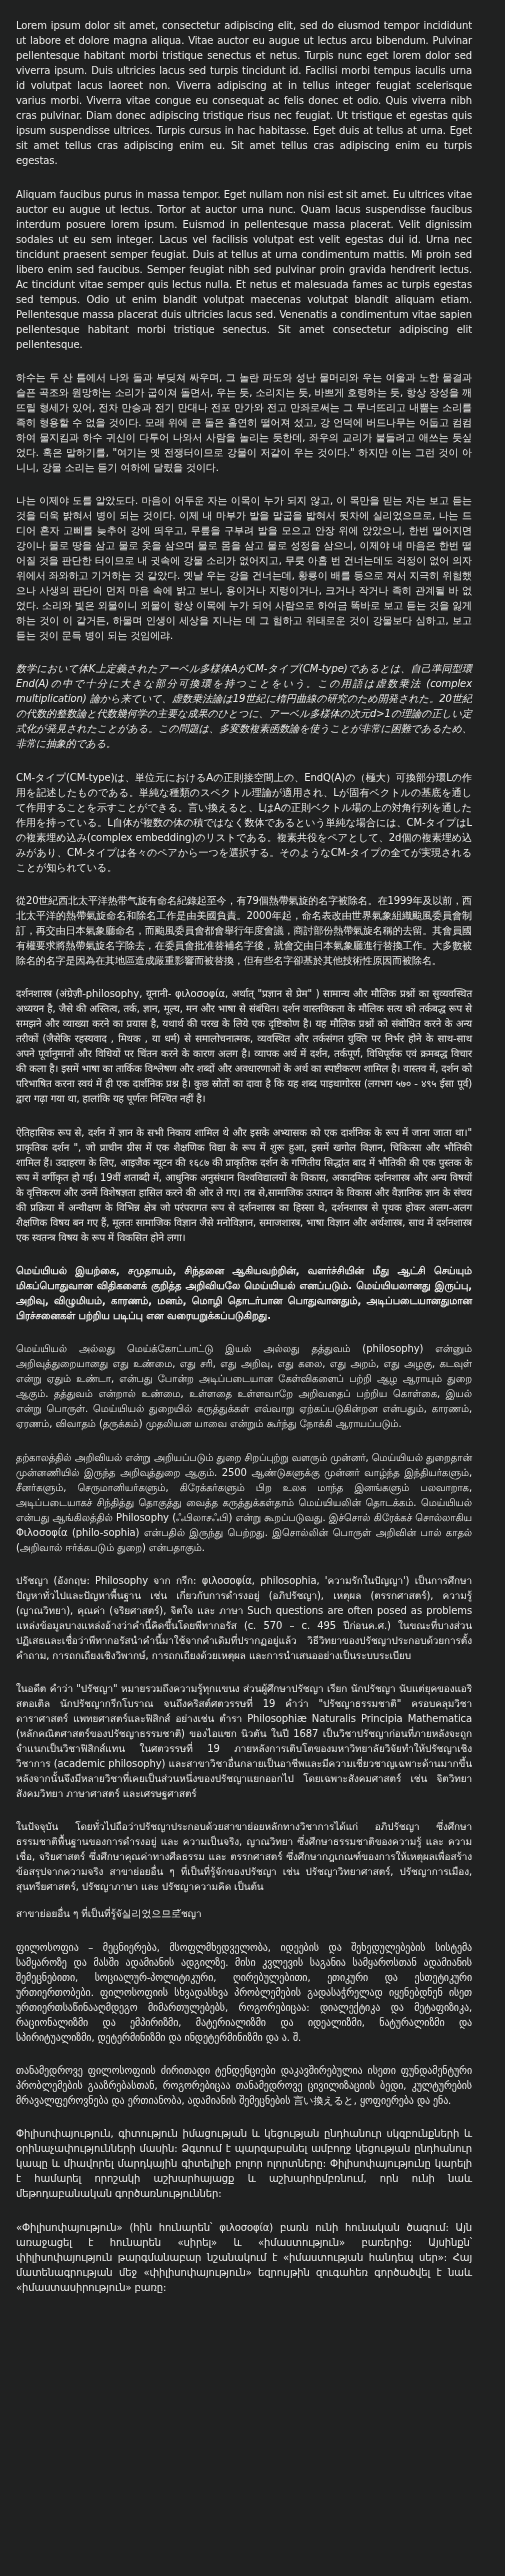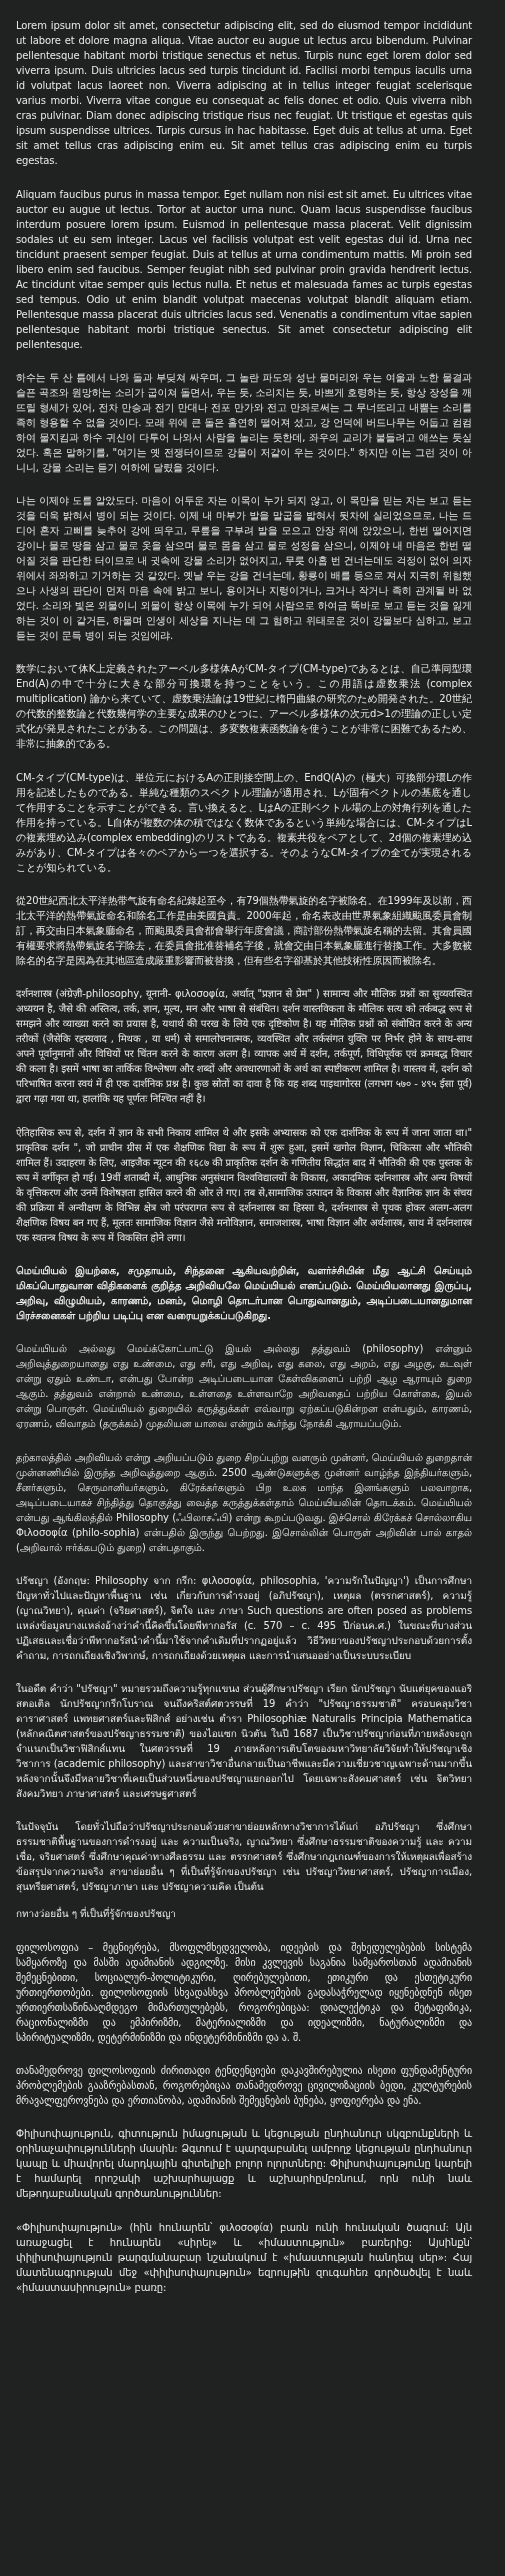--- a/index.html
+++ b/index.html
@@ -32,30 +32,30 @@
   }
 </style>
 </head>
 <body style="background: rgb(32, 33, 33);">
 
 <main class="page">
   <p class="para" lang="la" style="color: rgb(233, 233, 231);">Lorem ipsum dolor sit amet, consectetur adipiscing elit, sed do eiusmod tempor incididunt ut labore et dolore magna aliqua. Vitae auctor eu augue ut lectus arcu bibendum. Pulvinar pellentesque habitant morbi tristique senectus et netus. Turpis nunc eget lorem dolor sed viverra ipsum. Duis ultricies lacus sed turpis tincidunt id. Facilisi morbi tempus iaculis urna id volutpat lacus laoreet non. Viverra adipiscing at in tellus integer feugiat scelerisque varius morbi. Viverra vitae congue eu consequat ac felis donec et odio. Quis viverra nibh cras pulvinar. Diam donec adipiscing tristique risus nec feugiat. Ut tristique et egestas quis ipsum suspendisse ultrices. Turpis cursus in hac habitasse. Eget duis at tellus at urna. Eget sit amet tellus cras adipiscing enim eu. Sit amet tellus cras adipiscing enim eu turpis egestas.</p>
   <p class="para" lang="la" style="color: rgb(233, 233, 231);">Aliquam faucibus purus in massa tempor. Eget nullam non nisi est sit amet. Eu ultrices vitae auctor eu augue ut lectus. Tortor at auctor urna nunc. Quam lacus suspendisse faucibus interdum posuere lorem ipsum. Euismod in pellentesque massa placerat. Velit dignissim sodales ut eu sem integer. Lacus vel facilisis volutpat est velit egestas dui id. Urna nec tincidunt praesent semper feugiat. Duis at tellus at urna condimentum mattis. Mi proin sed libero enim sed faucibus. Semper feugiat nibh sed pulvinar proin gravida hendrerit lectus. Ac tincidunt vitae semper quis lectus nulla. Et netus et malesuada fames ac turpis egestas sed tempus. Odio ut enim blandit volutpat maecenas volutpat blandit aliquam etiam. Pellentesque massa placerat duis ultricies lacus sed. Venenatis a condimentum vitae sapien pellentesque habitant morbi tristique senectus. Sit amet consectetur adipiscing elit pellentesque.</p>
   <p class="para" lang="ko" style="color: rgb(233, 233, 231);">하수는 두 산 틈에서 나와 돌과 부딪쳐 싸우며, 그 놀란 파도와 성난 물머리와 우는 여울과 노한 물결과 슬픈 곡조와 원망하는 소리가 굽이쳐 돌면서, 우는 듯, 소리치는 듯, 바쁘게 호령하는 듯, 항상 장성을 깨뜨릴 형세가 있어, 전차 만승과 전기 만대나 전포 만가와 전고 만좌로써는 그 무너뜨리고 내뿜는 소리를 족히 형용할 수 없을 것이다. 모래 위에 큰 돌은 홀연히 떨어져 섰고, 강 언덕에 버드나무는 어둡고 컴컴하여 물지킴과 하수 귀신이 다투어 나와서 사람을 놀리는 듯한데, 좌우의 교리가 붙들려고 애쓰는 듯싶었다. 혹은 말하기를, "여기는 옛 전쟁터이므로 강물이 저같이 우는 것이다." 하지만 이는 그런 것이 아니니, 강물 소리는 듣기 여하에 달렸을 것이다.</p>
   <p class="para" lang="ko" style="color: rgb(233, 233, 231);">나는 이제야 도를 알았도다. 마음이 어두운 자는 이목이 누가 되지 않고, 이 목만을 믿는 자는 보고 듣는 것을 더욱 밝혀서 병이 되는 것이다. 이제 내 마부가 발을 말굽을 밟혀서 뒷차에 실리었으므로, 나는 드디어 혼자 고삐를 늦추어 강에 띄우고, 무릎을 구부려 발을 모으고 안장 위에 앉았으니, 한번 떨어지면 강이나 물로 땅을 삼고 물로 옷을 삼으며 물로 몸을 삼고 물로 성정을 삼으니, 이제야 내 마음은 한번 떨어질 것을 판단한 터이므로 내 귓속에 강물 소리가 없어지고, 무릇 아홉 번 건너는데도 걱정이 없어 의자 위에서 좌와하고 기거하는 것 같았다. 옛날 우는 강을 건너는데, 황룡이 배를 등으로 져서 지극히 위험했으나 사생의 판단이 먼저 마음 속에 밝고 보니, 용이거나 지렁이거나, 크거나 작거나 족히 관계될 바 없었다. 소리와 빛은 외물이니 외물이 항상 이목에 누가 되어 사람으로 하여금 똑바로 보고 듣는 것을 잃게 하는 것이 이 같거든, 하물며 인생이 세상을 지나는 데 그 험하고 위태로운 것이 강물보다 심하고, 보고 듣는 것이 문득 병이 되는 것임에랴.</p>
-  <p class="para" lang="ja" style="color: rgb(233, 233, 231);">数学において体K上定義されたアーベル多様体AがCM-タイプ(CM-type)であるとは、自己準同型環 End(A)の中で十分に大きな部分可換環を持つことをいう。この用語は虚数乗法 (complex multiplication) 論から来ていて、虚数乗法論は19世紀に楕円曲線の研究のため開発された。20世紀の代数的整数論と代数幾何学の主要な成果のひとつに、アーベル多様体の次元d&gt;1の理論の正しい定式化が発見されたことがある。この問題は、多変数複素函数論を使うことが非常に困難であるため、非常に抽象的である。</p>
+  <p class="para" lang="ja" style="color: rgb(233, 233, 231); font-style: italic;">数学において体K上定義されたアーベル多様体AがCM-タイプ(CM-type)であるとは、自己準同型環 End(A)の中で十分に大きな部分可換環を持つことをいう。この用語は虚数乗法 (complex multiplication) 論から来ていて、虚数乗法論は19世紀に楕円曲線の研究のため開発された。20世紀の代数的整数論と代数幾何学の主要な成果のひとつに、アーベル多様体の次元d&gt;1の理論の正しい定式化が発見されたことがある。この問題は、多変数複素函数論を使うことが非常に困難であるため、非常に抽象的である。</p>
   <p class="para" lang="ja" style="color: rgb(233, 233, 231);">CM-タイプ(CM-type)は、単位元におけるAの正則接空間上の、EndQ(A)の（極大）可換部分環Lの作用を記述したものである。単純な種類のスペクトル理論が適用され、Lが固有ベクトルの基底を通して作用することを示すことができる。言い換えると、LはAの正則ベクトル場の上の対角行列を通した作用を持っている。L自体が複数の体の積ではなく数体であるという単純な場合には、CM-タイプはLの複素埋め込み(complex embedding)のリストである。複素共役をペアとして、2d個の複素埋め込みがあり、CM-タイプは各々のペアから一つを選択する。そのようなCM-タイプの全てが実現されることが知られている。</p>
   <p class="para" lang="zh" style="color: rgb(233, 233, 231); margin-top: 16px;">從20世紀西北太平洋热带气旋有命名紀錄起至今，有79個熱帶氣旋的名字被除名。在1999年及以前，西北太平洋的熱帶氣旋命名和除名工作是由美國負責。2000年起，命名表改由世界氣象組織颱風委員會制訂，再交由日本氣象廳命名，而颱風委員會都會舉行年度會議，商討部份熱帶氣旋名稱的去留。其會員國有權要求將熱帶氣旋名字除去，在委員會批准替補名字後，就會交由日本氣象廳進行替換工作。大多數被除名的名字是因為在其地區造成嚴重影響而被替換，但有些名字卻基於其他技術性原因而被除名。</p>
   <p class="para" lang="hi" style="color: rgb(233, 233, 231);">दर्शनशास्त्र (अंग्रेज़ी-philosophy, यूनानी- φιλοσοφία, अर्थात् "प्रज्ञान से प्रेम" ) सामान्य और मौलिक प्रश्नों का सुव्यवस्थित अध्ययन है, जैसे की अस्तित्व, तर्क, ज्ञान, मूल्य, मन और भाषा से संबंधित। दर्शन वास्तविकता के मौलिक सत्य को तर्कबद्ध रूप से समझने और व्याख्या करने का प्रयास है, यथार्थ की परख के लिये एक दृष्टिकोण है। यह मौलिक प्रश्नों को संबोधित करने के अन्य तरीकों (जैसेकि रहस्यवाद , मिथक , या धर्म) से समालोचनात्मक, व्यवस्थित और तर्कसंगत युक्ति पर निर्भर होने के साथ-साथ अपने पूर्वानुमानों और विधियों पर चिंतन करने के कारण अलग है। व्यापक अर्थ में दर्शन, तर्कपूर्ण, विधिपूर्वक एवं क्रमबद्ध विचार की कला है। इसमें भाषा का तार्किक विश्लेषण और शब्दों और अवधारणाओं के अर्थ का स्पष्टीकरण शामिल है। वास्तव में, दर्शन को परिभाषित करना स्वयं में ही एक दार्शनिक प्रश्न है। कुछ स्रोतों का दावा है कि यह शब्द पाइथागोरस (लगभग ५७० - ४९५ ईसा पूर्व) द्वारा गढ़ा गया था, हालांकि यह पूर्णतः निश्चित नहीं है।</p>
   <p class="para" lang="hi" style="color: rgb(233, 233, 231);">ऐतिहासिक रूप से, दर्शन में ज्ञान के सभी निकाय शामिल थे और इसके अभ्यासक को एक दार्शनिक के रूप में जाना जाता था।" प्राकृतिक दर्शन ", जो प्राचीन ग्रीस में एक शैक्षणिक विद्या के रूप में शुरू हुआ, इसमें खगोल विज्ञान, चिकित्सा और भौतिकी शामिल हैं। उदाहरण के लिए, आइजैक न्यूटन की १६८७ की प्राकृतिक दर्शन के गणितीय सिद्धांत बाद में भौतिकी की एक पुस्तक के रूप में वर्गीकृत हो गई। 19वीं शताब्दी में, आधुनिक अनुसंधान विश्वविद्यालयों के विकास, अकादमिक दर्शनशास्त्र और अन्य विषयों के वृत्तिकरण और उनमें विशेषज्ञता हासिल करने की ओर ले गए। तब से,सामाजिक उत्पादन के विकास और वैज्ञानिक ज्ञान के संचय की प्रक्रिया में अन्वीक्षण के विभिन्न क्षेत्र जो परंपरागत रूप से दर्शनशास्त्र का हिस्सा थे, दर्शनशास्त्र से पृथक होकर अलग-अलग शैक्षणिक विषय बन गए हैं, मूलतः सामाजिक विज्ञान जैसे  मनोविज्ञान, समाजशास्त्र, भाषा विज्ञान और अर्थशास्त्र, साथ में दर्शनशास्त्र एक स्वतन्त्र विषय के रूप में विकसित होने लगा।</p>
   <p class="para" lang="ta" style="color: rgb(233, 233, 231); font-weight: bold;">மெய்யியல் இயற்கை, சமுதாயம், சிந்தனை ஆகியவற்றின், வளர்ச்சியின் மீது ஆட்சி செய்யும் மிகப்பொதுவான விதிகளைக் குறித்த அறிவியலே மெய்யியல் எனப்படும். மெய்யியலானது இருப்பு, அறிவு, விழுமியம், காரணம், மனம், மொழி தொடர்பான பொதுவானதும், அடிப்படையானதுமான பிரச்சனைகள் பற்றிய படிப்பு என வரையறுக்கப்படுகிறது.</p>
   <p class="para" lang="ta" style="color: rgb(233, 233, 231);">மெய்யியல் அல்லது மெய்க்கோட்பாட்டு இயல் அல்லது தத்துவம் (philosophy) என்னும் அறிவுத்துறையானது எது உண்மை, எது சரி, எது அறிவு, எது கலை, எது அறம், எது அழகு, கடவுள் என்று ஏதும் உண்டா, என்பது போன்ற அடிப்படையான கேள்விகளைப் பற்றி ஆழ ஆராயும் துறை ஆகும். தத்துவம் என்றால் உண்மை, உள்ளதை உள்ளவாறே அறிவதைப் பற்றிய கொள்கை, இயல் என்று பொருள். மெய்யியல் துறையில் கருத்துக்கள் எவ்வாறு ஏற்கப்படுகின்றன என்பதும், காரணம், ஏரணம், விவாதம் (தருக்கம்) முதலியன யாவை என்றும் கூர்ந்து நோக்கி ஆராயப்படும்.</p>
   <p class="para" lang="ta" style="color: rgb(233, 233, 231);">தற்காலத்தில் அறிவியல் என்று அறியப்படும் துறை சிறப்புற்று வளரும் முன்னர், மெய்யியல் துறைதான் முன்னணியில் இருந்த அறிவுத்துறை ஆகும். 2500 ஆண்டுகளுக்கு முன்னர் வாழ்ந்த இந்தியர்களும், சீனர்களும், செருமானியர்களும், கிரேக்கர்களும் பிற உலக மாந்த இனங்களும் பலவாறாக, அடிப்படையாகச் சிந்தித்து தொகுத்து வைத்த கருத்துக்கள்தாம் மெய்யியலின் தொடக்கம். மெய்யியல் என்பது ஆங்கிலத்தில் Philosophy (ஃபிலாசஃபி) என்று கூறப்படுவது. இச்சொல் கிரேக்கச் சொல்லாகிய Φιλοσοφία (philo-sophia) என்பதில் இருந்து பெற்றது. இசொல்லின் பொருள் அறிவின் பால் காதல் (அறிவால் ஈர்க்கபடும் துறை) என்பதாகும்.</p>
   <p class="para" lang="th" style="color: rgb(233, 233, 231);">ปรัชญา (อังกฤษ: Philosophy จาก กรีก: φιλοσοφία, philosophia, 'ความรักในปัญญา') เป็นการศึกษาปัญหาทั่วไปและปัญหาพื้นฐาน เช่น เกี่ยวกับการดำรงอยู่ (อภิปรัชญา), เหตุผล (ตรรกศาสตร์), ความรู้ (ญาณวิทยา), คุณค่า (จริยศาสตร์), จิตใจ และ ภาษา Such questions are often posed as problems แหล่งข้อมูลบางแหล่งอ้างว่าคำนี้คิดขึ้นโดยพีทากอรัส (c. 570 – c. 495 ปีก่อนค.ศ.) ในขณะที่บางส่วน ปฏิเสธและเชื่อว่าพีทากอรัสนำคำนี้มาใช้จากคำเดิมที่ปรากฏอยู่แล้ว วิธีวิทยาของปรัชญาประกอบด้วยการตั้งคำถาม, การถกเถียงเชิงวิพากษ์, การถกเถียงด้วยเหตุผล และการนำเสนออย่างเป็นระบบระเบียบ</p>
   <p class="para" lang="th" style="color: rgb(233, 233, 231);">ในอดีต คำว่า "ปรัชญา" หมายรวมถึงความรู้ทุกแขนง ส่วนผู้ศึกษาปรัชญา เรียก นักปรัชญา นับแต่ยุคของแอริสตอเติล นักปรัชญากรีกโบราณ จนถึงคริสต์ศตวรรษที่ 19 คำว่า "ปรัชญาธรรมชาติ" ครอบคลุมวิชาดาราศาสตร์ แพทยศาสตร์และฟิสิกส์ อย่างเช่น ตำรา Philosophiæ Naturalis Principia Mathematica (หลักคณิตศาสตร์ของปรัชญาธรรมชาติ) ของไอแซก นิวตัน ในปี 1687 เป็นวิชาปรัชญาก่อนที่ภายหลังจะถูกจำแนกเป็นวิชาฟิสิกส์แทน ในศตวรรษที่ 19 ภายหลังการเติบโตของมหาวิทยาลัยวิจัยทำให้ปรัชญาเชิงวิชาการ (academic philosophy) และสาขาวิชาอื่นกลายเป็นอาชีพและมีความเชี่ยวชาญเฉพาะด้านมากขึ้น หลังจากนั้นจึงมีหลายวิชาที่เคยเป็นส่วนหนึ่งของปรัชญาแยกออกไป โดยเฉพาะสังคมศาสตร์ เช่น จิตวิทยา สังคมวิทยา ภาษาศาสตร์ และเศรษฐศาสตร์</p>
   <p class="para tight" lang="th" style="color: rgb(233, 233, 231);">ในปัจจุบัน โดยทั่วไปถือว่าปรัชญาประกอบด้วยสาขาย่อยหลักทางวิชาการได้แก่ อภิปรัชญา ซึ่งศึกษาธรรมชาติพื้นฐานของการดำรงอยู่ และ ความเป็นจริง, ญาณวิทยา ซึ่งศึกษาธรรมชาติของความรู้ และ ความเชื่อ, จริยศาสตร์ ซึ่งศึกษาคุณค่าทางศีลธรรม และ ตรรกศาสตร์ ซึ่งศึกษากฎเกณฑ์ของการให้เหตุผลเพื่อสร้างข้อสรุปจากความจริง สาขาย่อยอื่น ๆ ที่เป็นที่รู้จักของปรัชญา เช่น ปรัชญาวิทยาศาสตร์, ปรัชญาการเมือง, สุนทรียศาสตร์, ปรัชญาภาษา และ ปรัชญาความคิด เป็นต้น</p>
-  <p class="para" lang="th" style="color: rgb(233, 233, 231);">กทางว่อยอื่น ๆ ที่เป็นที่รู้จักของปรัชญา</p>
+  <p class="para" lang="th" style="color: rgb(233, 233, 231);">สาขาย่อยอื่น ๆ ที่เป็นที่รู้จั실리었으므로ัชญา</p>
   <p class="para" lang="ka" style="color: rgb(233, 233, 231);">ფილოსოფია – მეცნიერება, მსოფლმხედველობა, იდეების და შეხედულებების სისტემა სამყაროზე და მასში ადამიანის ადგილზე. მისი კვლევის საგანია სამყაროსთან ადამიანის შემეცნებითი, სოციალურ-პოლიტიკური, ღირებულებითი, ეთიკური და ესთეტიკური ურთიერთობები. ფილოსოფიის სხვადასხვა პრობლემების გადასაჭრელად იყენებდნენ ისეთ ურთიერთსაწინააღმდეგო მიმართულებებს, როგორებიცაა: დიალექტიკა და მეტაფიზიკა, რაციონალიზმი და ემპირიზმი, მატერიალიზმი და იდეალიზმი, ნატურალიზმი და სპირიტუალიზმი, დეტერმინიზმი და ინდეტერმინიზმი და ა. შ.</p>
-  <p class="para" lang="ka" style="color: rgb(233, 233, 231);">თანამედროვე ფილოსოფიის ძირითადი ტენდენციები დაკავშირებულია ისეთი ფუნდამენტური პრობლემების გააზრებასთან, როგორებიცაა თანამედროვე ცივილიზაციის ბედი, კულტურების მრავალფეროვნება და ერთიანობა, ადამიანის შემეცნების ბუნება, ყოფიერება და ენა.</p>
+  <p class="para" lang="ka" style="color: rgb(233, 233, 231);">თანამედროვე ფილოსოფიის ძირითადი ტენდენციები დაკავშირებულია ისეთი ფუნდამენტური პრობლემების გააზრებასთან, როგორებიცაა თანამედროვე ცივილიზაციის ბედი, კულტურების მრავალფეროვნება და ერთიანობა, ადამიანის შემეცნების 言い換えると, ყოფიერება და ენა.</p>
   <p class="para" lang="hy" style="color: rgb(233, 233, 231);">Փիլիսոփայություն, գիտություն իմացության և կեցության ընդհանուր սկզբունքների և օրինաչափությունների մասին: Ձգտում է պարզաբանել ամբողջ կեցության ընդհանուր կապը և միավորել մարդկային գիտելիքի բոլոր ոլորտները: Փիլիսոփայությունը կարելի է համարել որոշակի աշխարհայացք և աշխարհըմբռնում, որն ունի նաև մեթոդաբանական գործառնություններ:</p>
   <p class="para" lang="hy" style="color: rgb(233, 233, 231);">«Փիլիսոփայություն» (հին հունարեն՝ φιλοσοφία) բառն ունի հունական ծագում: Այն առաջացել է հունարեն «սիրել» և «իմաստություն» բառերից: Այսինքն՝ փիլիսոփայություն թարգմանաբար նշանակում է «իմաստության հանդեպ սեր»: Հայ մատենագրության մեջ «փիլիսոփայություն» եզրույթին զուգահեռ գործածվել է նաև «իմաստասիրություն» բառը:</p>
 </main>
 
 
 </body></html>

